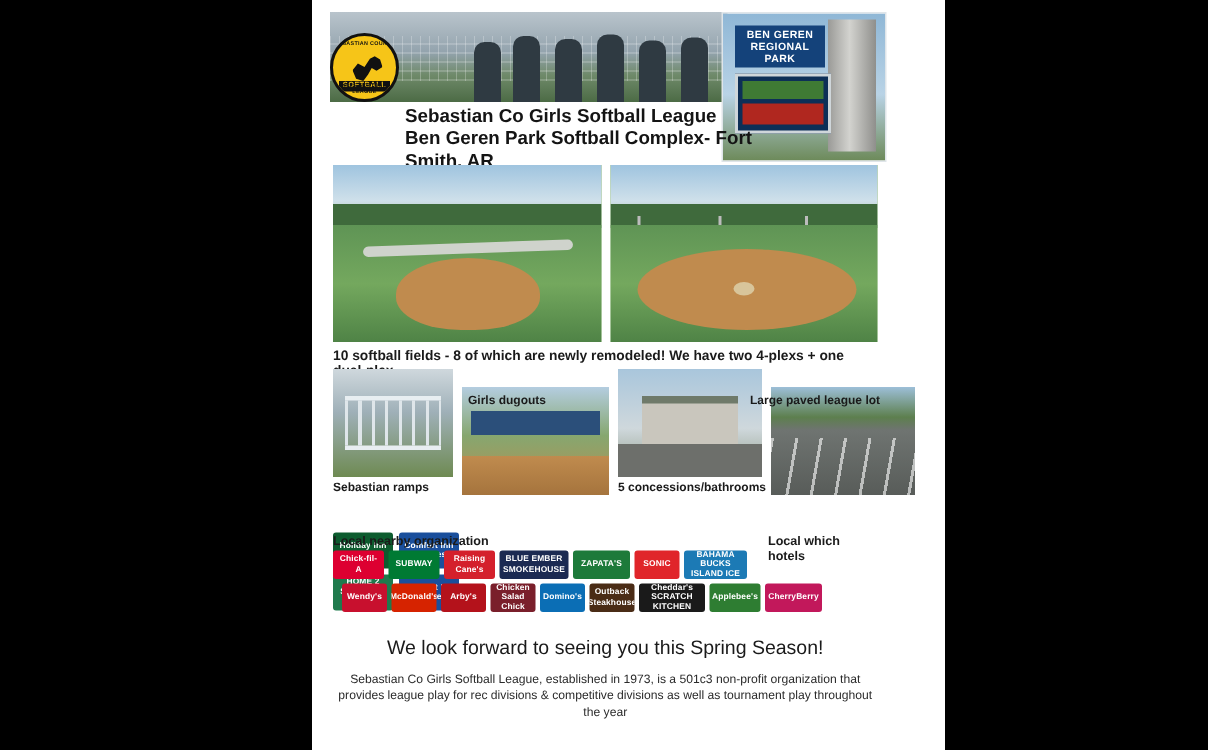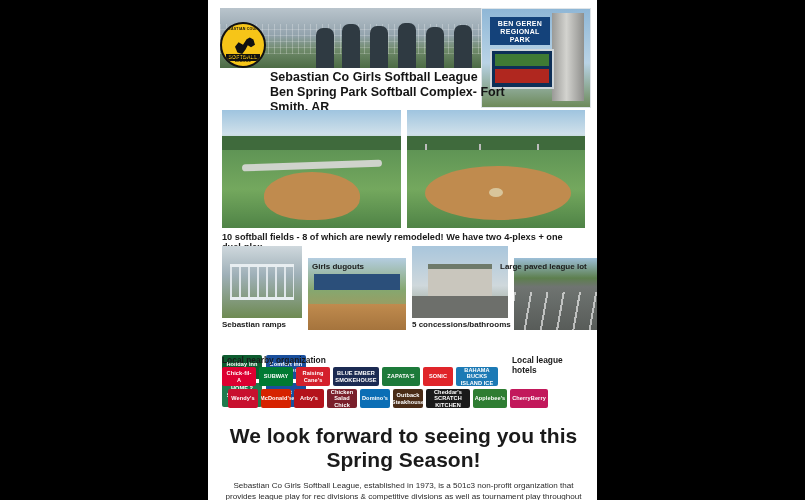--- a/index.html
+++ b/index.html
@@ -16,21 +16,21 @@
   .stage {
     position: relative;
     width: 805px;
     height: 500px;
     background: #000000;
   }
   .page {
     position: absolute;
     left: 208px;
     top: 0;
-    width: 389px;
+    width: 422px;
     height: 500px;
     background: #ffffff;
     overflow: hidden;
   }
 
   
   .header {
     position: relative;
     width: 389px;
     height: 110px;
@@ -338,22 +338,22 @@
 
   
   .footer {
     position: absolute;
     left: 14px;
     top: 424px;
     width: 363px;
     text-align: center;
   }
   .foot-title {
-    font-size: 21px;
-    font-weight: bold;
+    font-size: 13px;
+    font-weight: normal;
     color: #1a1a1a;
     margin-bottom: 8px;
   }
   .foot-body {
     font-size: 8.1px;
     color: #2a2a2a;
     line-height: 11px;
   }
 </style>
 </head>
@@ -385,21 +385,21 @@
 
       <div class="logo">
         <div class="ring-text">SEBASTIAN COUNTY</div>
         <div class="player"></div>
         <div class="band">SOFTBALL</div>
         <div class="ring-text bot">GIRLS SOFTBALL LEAGUE</div>
       </div>
 
       <div class="title-block">
         <div class="title-line">Sebastian Co Girls Softball League</div>
-        <div class="title-line">Ben Spring Park Softball Complex- Fort Smith, AR</div>
+        <div class="title-line">Ben Geren Park Softball Complex- Fort Smith, AR</div>
       </div>
     </div>
 
     <div class="aerials">
       <div class="aerial a1">
         <div class="sky"></div>
           <div class="treeline"></div>
           <div class="grass"></div>
         <div class="path"></div>
           <div class="infield"></div>
@@ -433,21 +433,21 @@
         </div>
     </div>
 
     <div class="cap cap-ramp">Sebastian ramps</div>
     <div class="cap cap-dugout">Girls dugouts</div>
     <div class="cap cap-conc">5 concessions/bathrooms</div>
     <div class="cap cap-lot">Large paved league lot</div>
 
     <div class="sponsors">
       <div class="sp-head rest">Local nearby organization</div>
-      <div class="sp-head hotel">Local league hotels</div>
+      <div class="sp-head hotel">Local which hotels</div>
 
       <div class="logo-row row1">
         <div class="chip" style="background:#dd0031;width:34px;">Chick-fil-A</div>
         <div class="chip" style="background:#007a33;width:34px;">SUBWAY</div>
         <div class="chip" style="background:#d4202c;width:34px;">Raising Cane's</div>
         <div class="chip" style="background:#1b2a52;width:46px;">BLUE EMBER SMOKEHOUSE</div>
         <div class="chip" style="background:#1d7a3a;width:38px;">ZAPATA'S</div>
         <div class="chip" style="background:#e0252a;width:30px;">SONIC</div>
         <div class="chip" style="background:#1c7ab5;width:42px;">BAHAMA BUCKS ISLAND ICE</div>
       </div>

